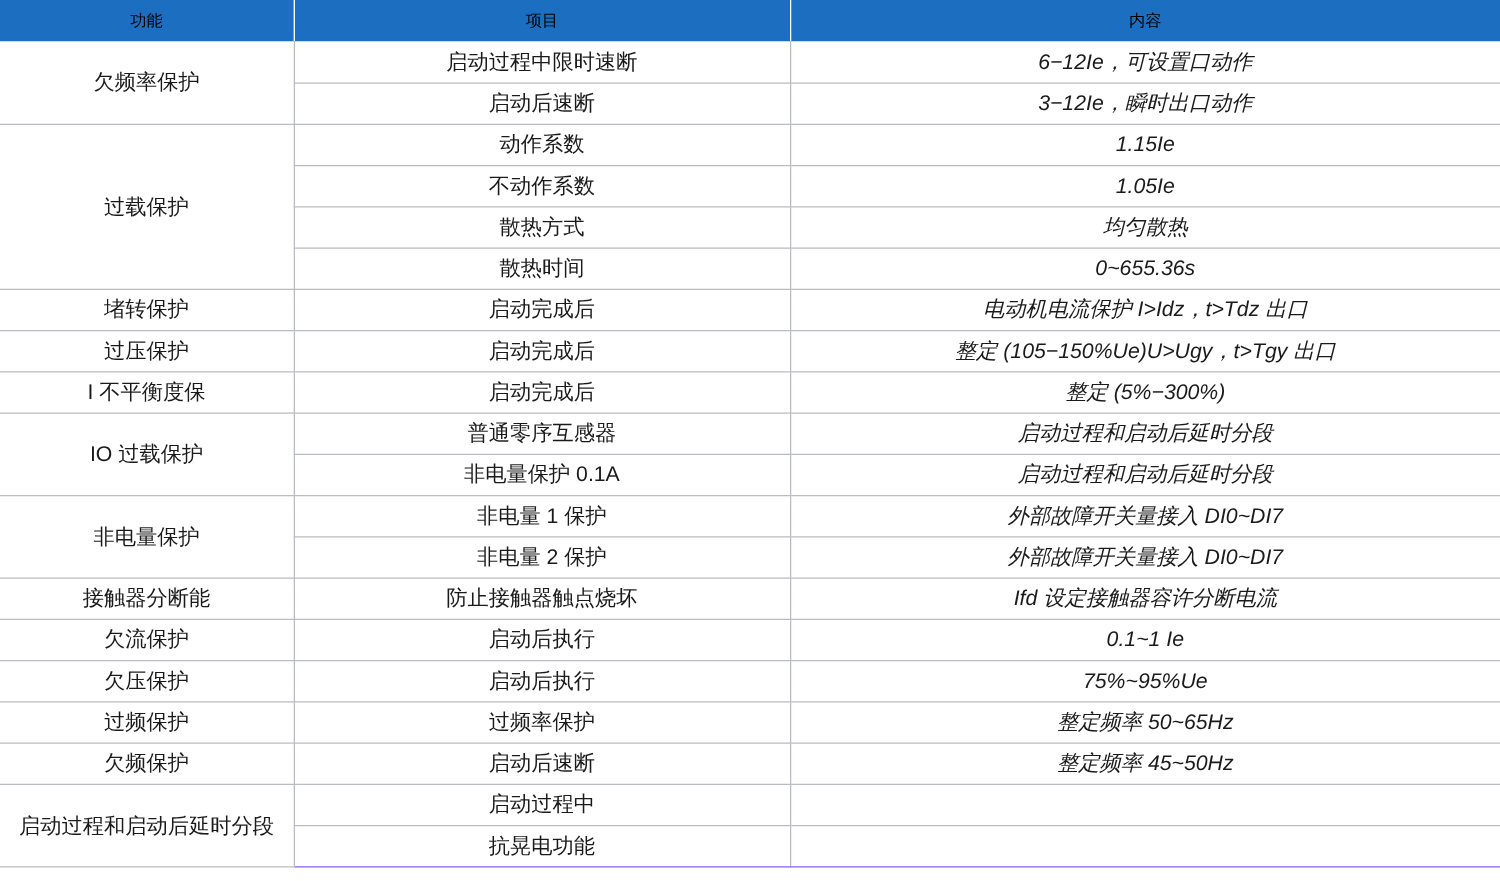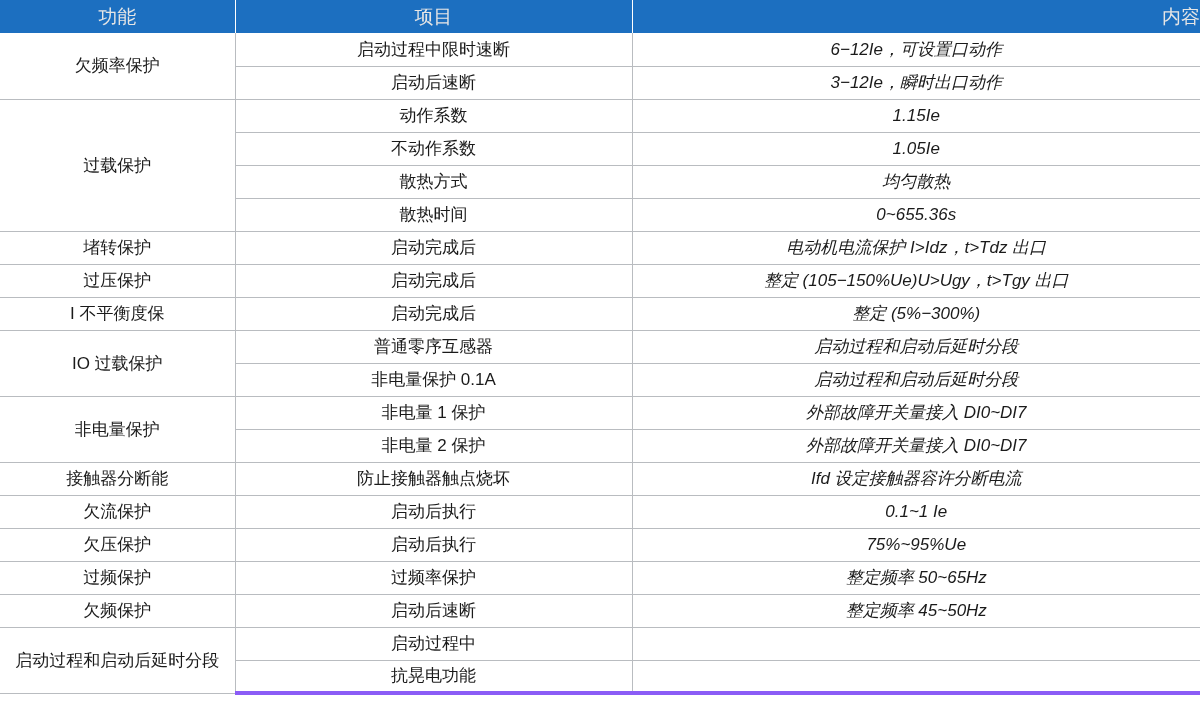--- a/index.html
+++ b/index.html
@@ -18,46 +18,46 @@
     border-collapse: collapse;
     width: 1200px;
     table-layout: fixed;
   }
   table.spec-table col.col-func  { width: 235px; }
   table.spec-table col.col-item  { width: 397px; }
   table.spec-table col.col-desc  { width: 568px; }
 
   thead th {
     background: #1c6fc0;
-    color: #e5e5e5;
-    font-size: 19px;
+    color: #000000;
+    font-size: 13px;
     font-weight: normal;
     height: 21px;
     line-height: 33px;
     padding: 0;
     text-align: center;
     border-right: 1px solid #ffffff;
     border-left: 1px solid #ffffff;
   }
   thead th:first-child { border-left: none; }
-  thead th:last-child { border-right: none; text-align: right; }
+  thead th:last-child { border-right: none; }
 
   tbody td {
     border-bottom: 1px solid #b9bcc0;
     border-right: 1px solid #b9bcc0;
     text-align: center;
     vertical-align: middle;
     font-size: 17px;
     height: 33px;
     padding: 0 6px;
     box-sizing: border-box;
     color: #1a1a1a;
   }
   tbody tr td:last-child { border-right: none; font-style: italic; }
-  tbody tr:last-child td { border-bottom: 4px solid #8b5cf6; }
+  tbody tr:last-child td { border-bottom: 1px solid #8b5cf6; }
 
   td.func-cell {
     border-left: none;
   }
 </style>
 </head>
 <body>
 
 <table class="spec-table">
   <colgroup>

